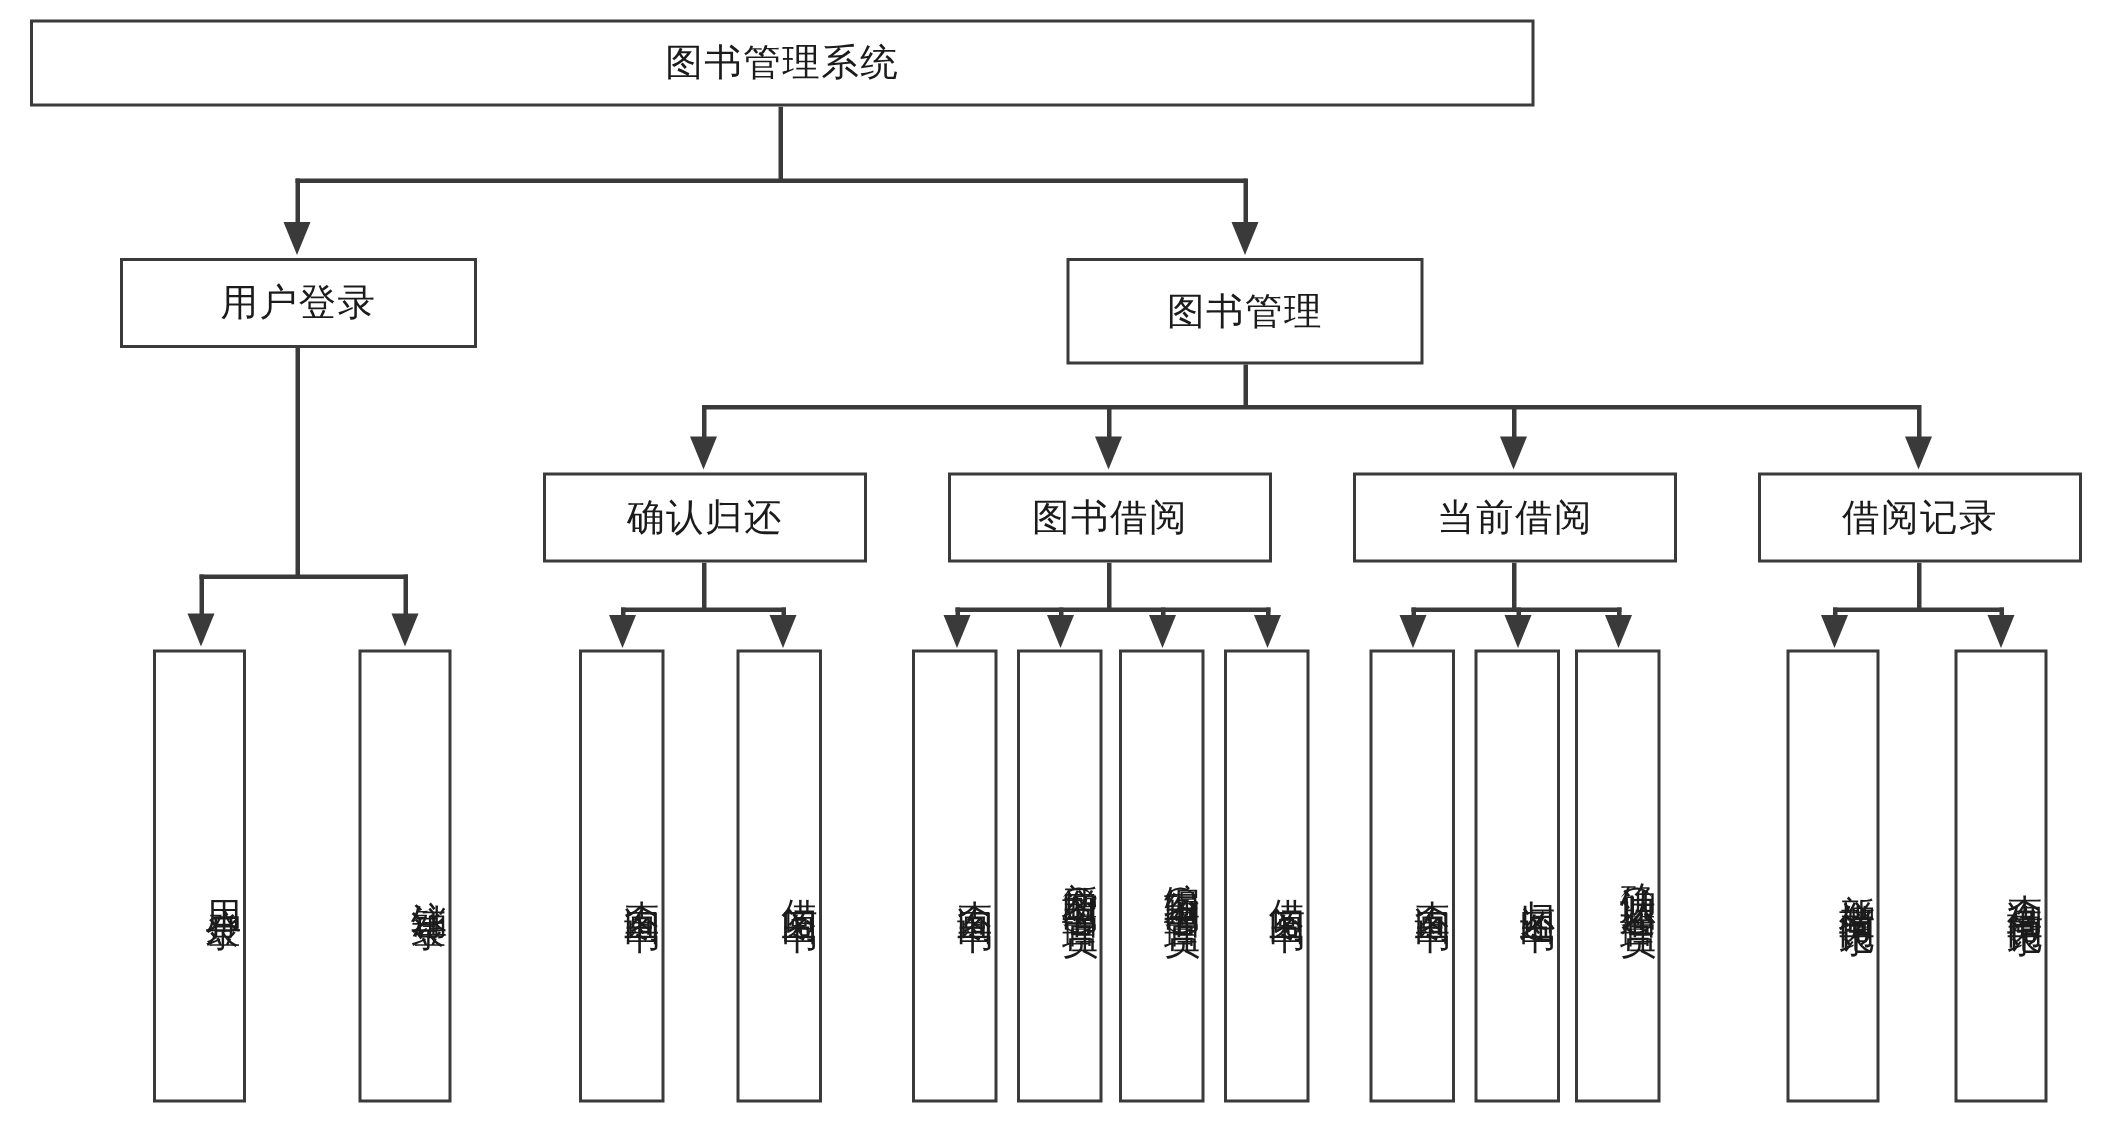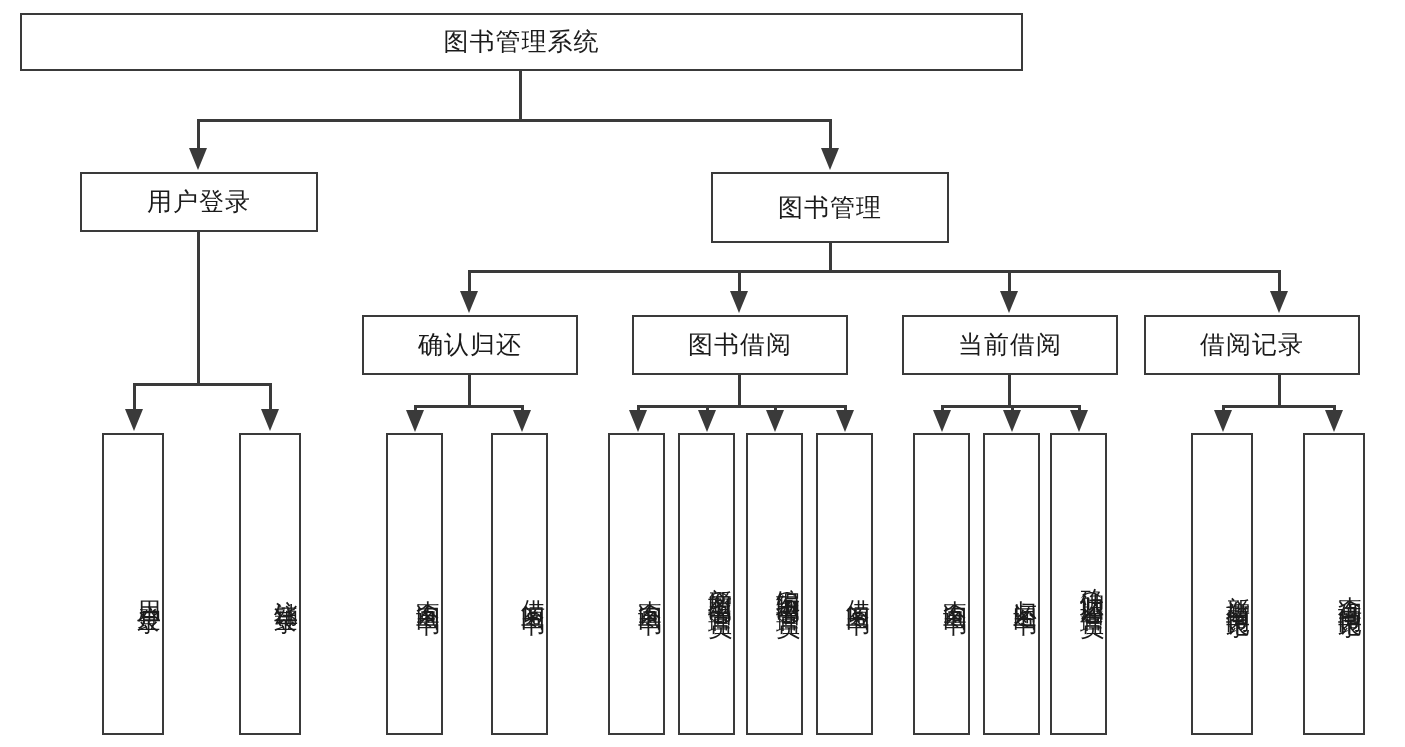--- a/index.html
+++ b/index.html
@@ -132,21 +132,21 @@
   </div>
 
   <div class="node horiz" style="left:632px; top:315px; width:216px; height:60px;">
     <span class="node-label">图书借阅</span>
   </div>
 
   <div class="node horiz" style="left:902px; top:315px; width:216px; height:60px;">
     <span class="node-label">当前借阅</span>
   </div>
 
-  <div class="node horiz" style="left:1144px; top:315px; width:216px; height:60px;">
+  <div class="node horiz" style="left:1172px; top:315px; width:216px; height:60px;">
     <span class="node-label">借阅记录</span>
   </div>
 
   <div class="conn v" style="left:468px; top:375px; height:32px;"></div>
   <div class="conn h" style="left:414px; top:405px; width:110px;"></div>
   <div class="conn v" style="left:414px; top:405px; height:8px;"></div>
   <div class="arrow" style="left:406px; top:410px;"></div>
   <div class="conn v" style="left:521px; top:405px; height:8px;"></div>
   <div class="arrow" style="left:513px; top:410px;"></div>
 

